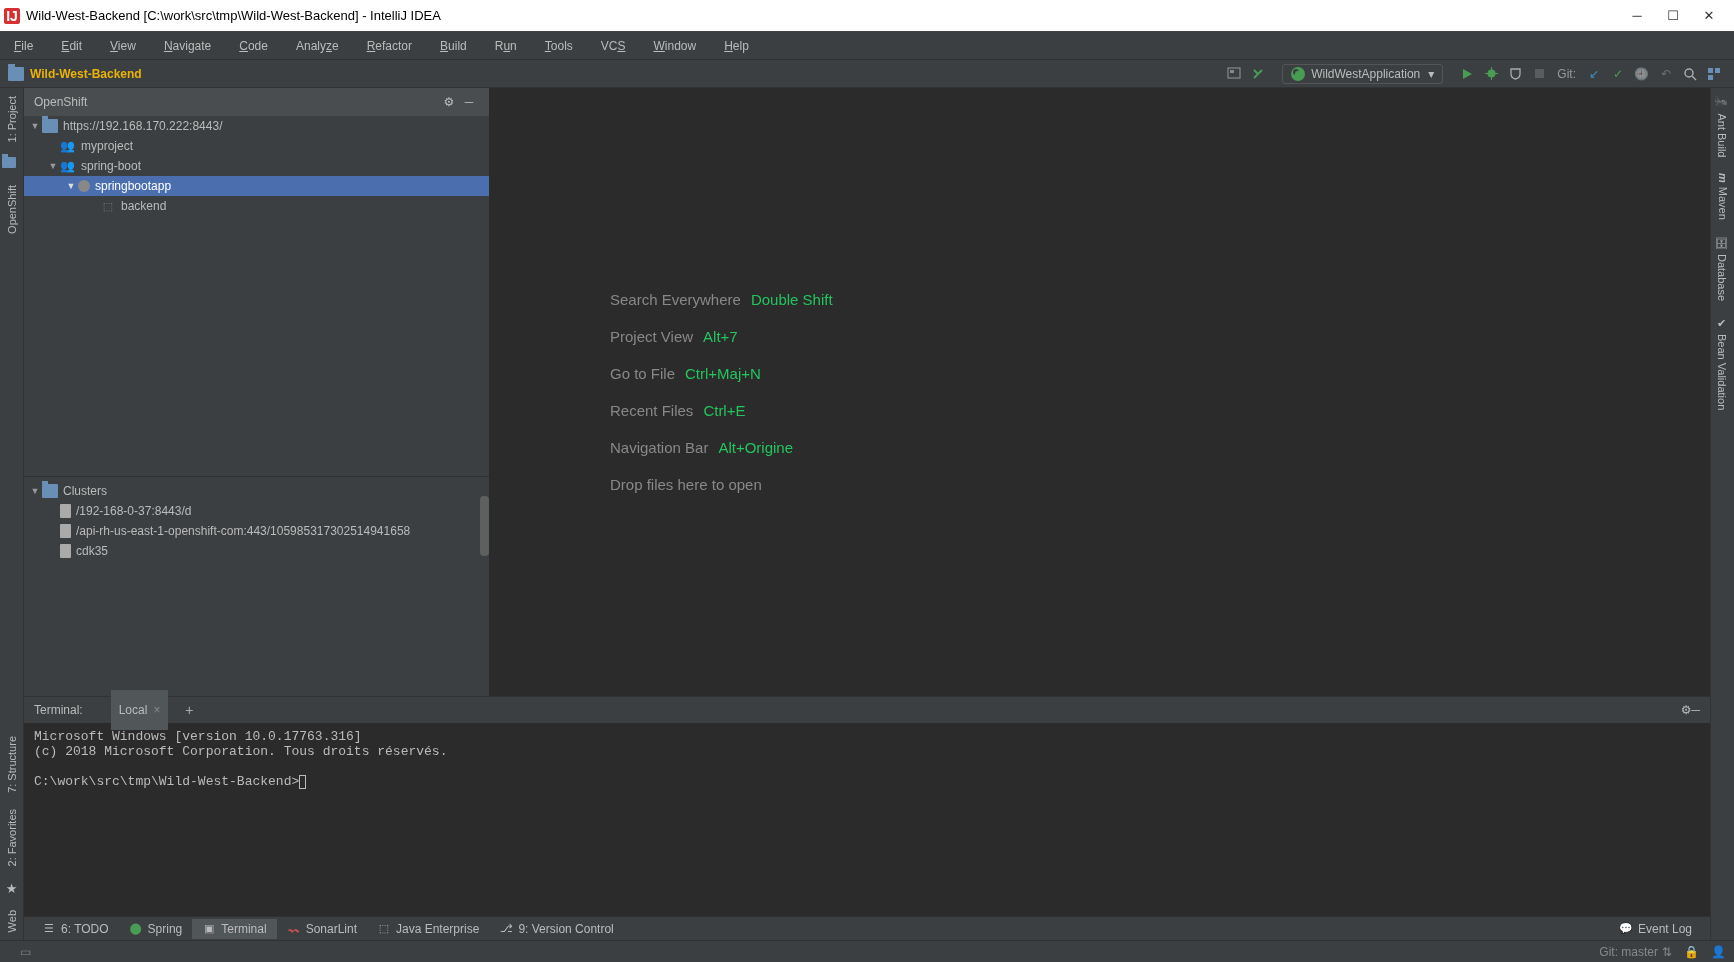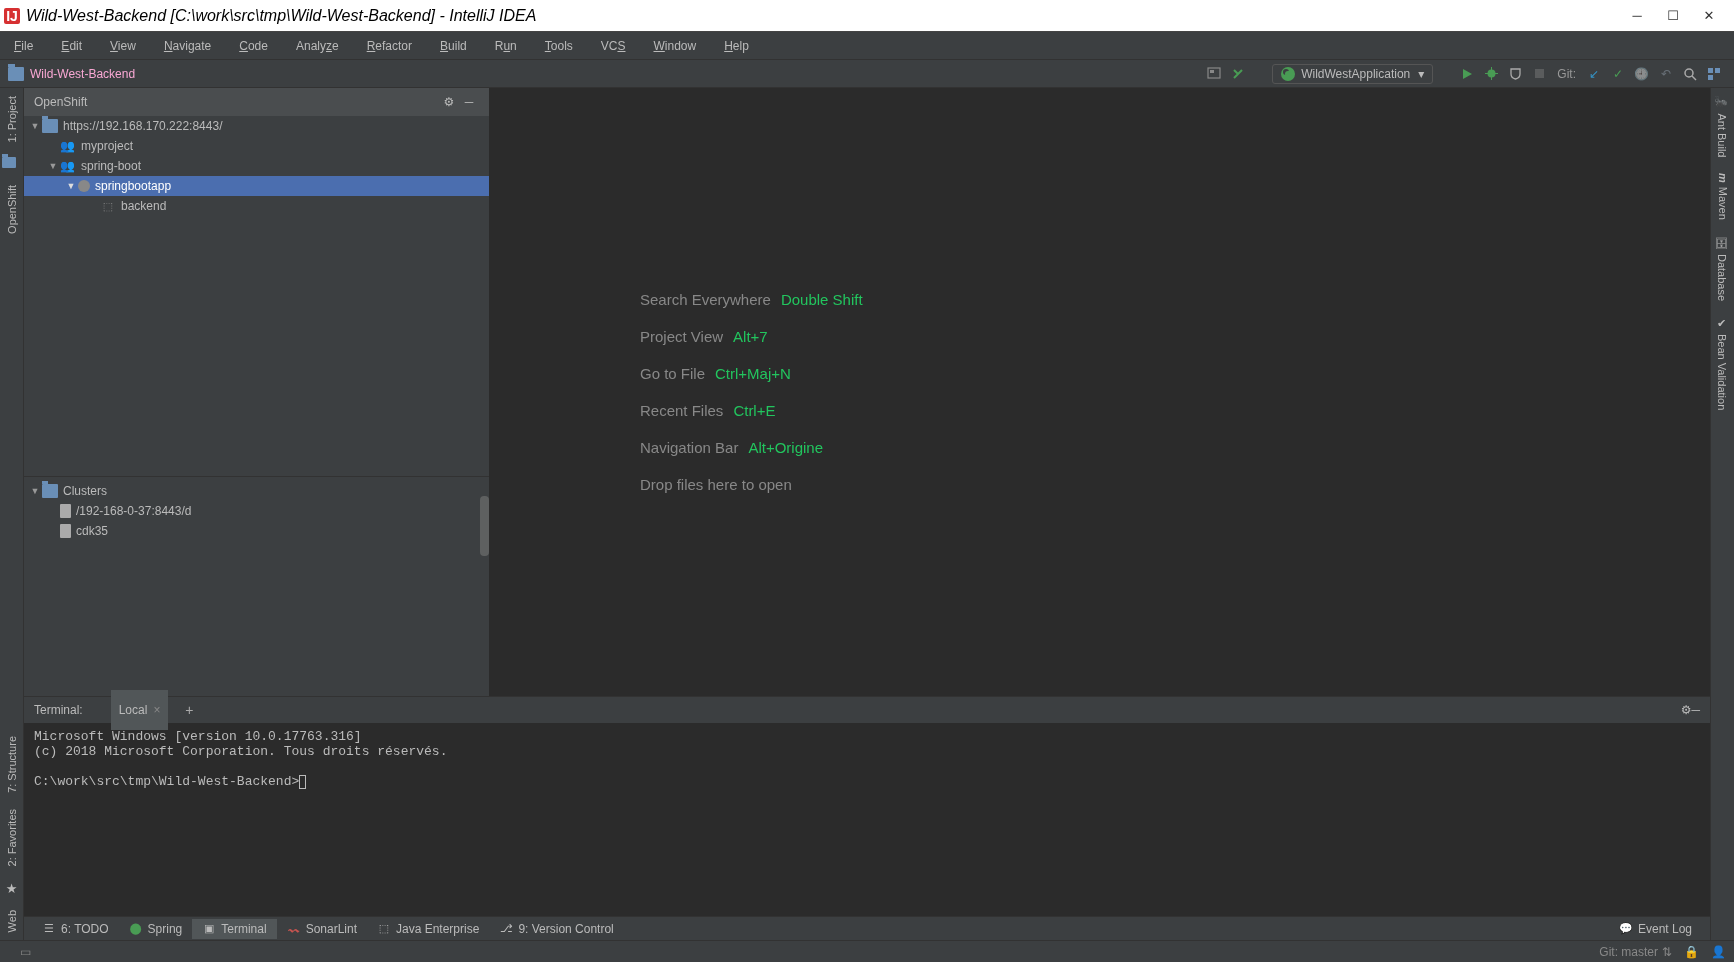--- a/index.html
+++ b/index.html
@@ -17,21 +17,21 @@
 .title-bar {
   height: 32px;
   background: #fff;
   color: #000;
   display: flex;
   align-items: center;
   padding: 0 4px;
   border-bottom: 1px solid #444;
 }
 .title-bar .app-icon { width: 16px; height: 16px; background: #d63031; border-radius: 2px; margin-right: 6px; display:inline-flex;align-items:center;justify-content:center;font-size:14px;color:#fff;font-weight:bold; }
-.title-bar .title { flex: 1; font-size: 16px; font-style: italic; }
+.title-bar .title { flex: 1; font-size: 13px; }
 .title-bar .win-controls { display: flex; gap: 22px; margin-right: 14px; }
 .title-bar .win-btn { width: 14px; height: 14px; display:flex; align-items:center; justify-content:center; cursor:pointer; font-size:13px; color:#333;}
 .menu-bar {
   height: 28px;
   background: #3c3f41;
   display: flex;
   align-items: center;
   padding: 0 6px;
   gap: 12px;
   border-bottom: 1px solid #323232;
@@ -41,24 +41,24 @@
 .nav-bar {
   height: 28px;
   background: #3c3f41;
   display: flex;
   align-items: center;
   padding: 0 8px;
   border-bottom: 1px solid #323232;
 }
 .nav-bar .crumb-icon { width:16px; height:14px; background:#6a8fb7; margin-right:6px; border-radius:1px; position:relative;}
 .nav-bar .crumb-icon:before { content:""; position:absolute; top:-3px; left:0; width:7px; height:3px; background:#6a8fb7; }
-.nav-bar .crumb { color:#f9a8d4; font-weight:400;}
+.nav-bar .crumb { color:#eab308; font-weight:700;}
 .nav-bar .spacer { flex:1; }
 .nav-bar .tool-btn { width:24px; height:24px; display:flex; align-items:center; justify-content:center; cursor:pointer; color:#a9b7c6;}
-.run-config { display:flex; align-items:flex-start; border:1px solid #555; border-radius:3px; padding:2px 8px; margin:0 22px; cursor:pointer;}
+.run-config { display:flex; align-items:flex-start; border:1px solid #555; border-radius:3px; padding:2px 8px; margin:0 12px; cursor:pointer;}
 .run-config .rc-icon { width:14px; height:14px; background:#499c54; border-radius:50%; margin-right:6px; position:relative;}
 .run-config .rc-icon:after { content:""; position:absolute; top:2px; left:2px; width:6px; height:6px; background:#499c54; border-radius:50%; box-shadow:2px 2px 0 #3c3f41 inset;}
 .run-config .chev { margin-left:8px; }
 .main-area { flex:1; display:flex; min-height:0; }
 .left-gutter {
   width: 24px;
   background: #3c3f41;
   display:flex;
   flex-direction:column;
   align-items:center;
@@ -112,21 +112,20 @@
 .ti-file { background:#aaa; width:11px; height:14px; border-radius:1px; position:relative;}
 .clusters { border-top:1px solid #323232; padding-top:4px;}
 .editor-placeholder {
   flex:1;
   background:#2b2b2b;
   display:flex;
   flex-direction:column;
   justify-content:center;
   align-items:flex-start;
   padding-left:120px;
-  margin-left:30px;
 }
 .hint-row { display:flex; gap:10px; font-size:15px; margin:10px 0; }
 .hint-label { color:#888888; }
 .hint-key { color:#22c55e; }
 .terminal-area {
   height: 220px;
   display:flex;
   flex-direction:column;
   background:#2b2b2b;
   border-top:1px solid #323232;
@@ -323,20 +322,24 @@
               <span class="tree-arrow">▼</span>
               <span class="tree-icon ti-folder"></span>
               <span>Clusters</span>
             </div>
             <div class="tree-row" style="padding-left:36px">
               <span class="tree-icon ti-file"></span>
               <span>/192-168-0-37:8443/d</span>
             </div>
             <div class="tree-row" style="padding-left:36px">
               <span class="tree-icon ti-file"></span>
+              <span>/api-rh-us-east-1-openshift-com:443/105985317302514941658</span>
+            </div>
+            <div class="tree-row" style="padding-left:36px">
+              <span class="tree-icon ti-file"></span>
               <span>cdk35</span>
             </div>
           </div>
           <div class="scrollbar-fake"></div>
         </div>
       </div>
 
       <div class="editor-placeholder">
         <div class="hint-row">
             <span class="hint-label">Search Everywhere</span>

